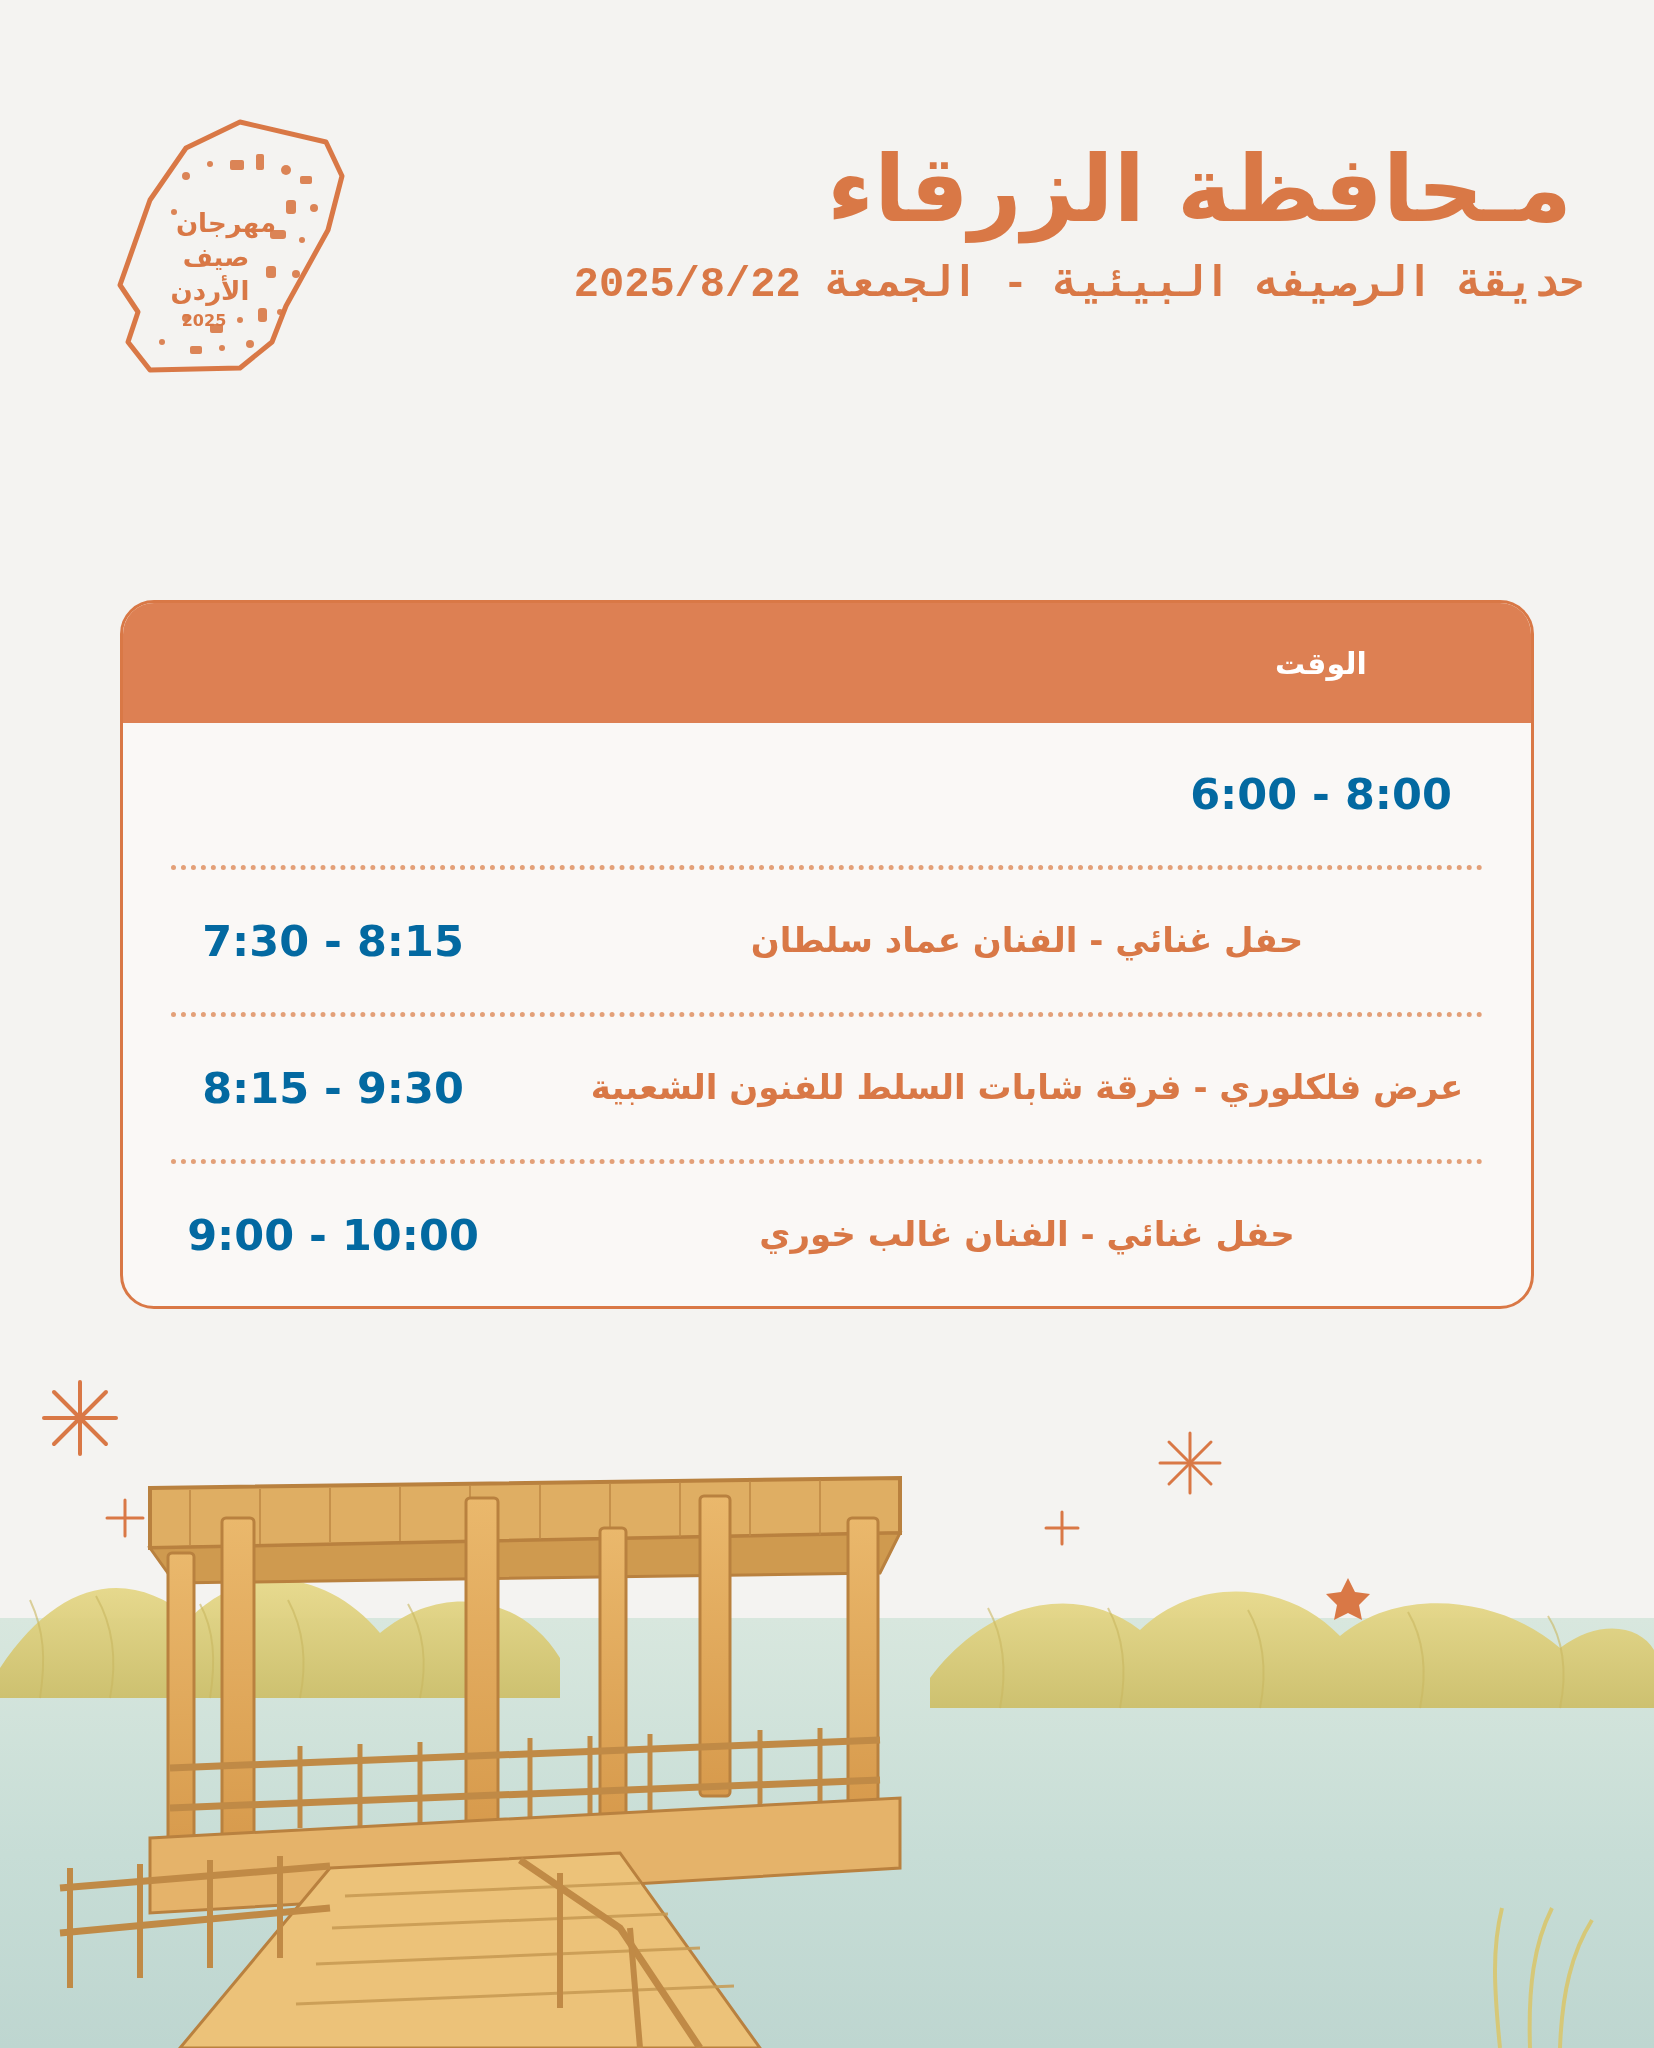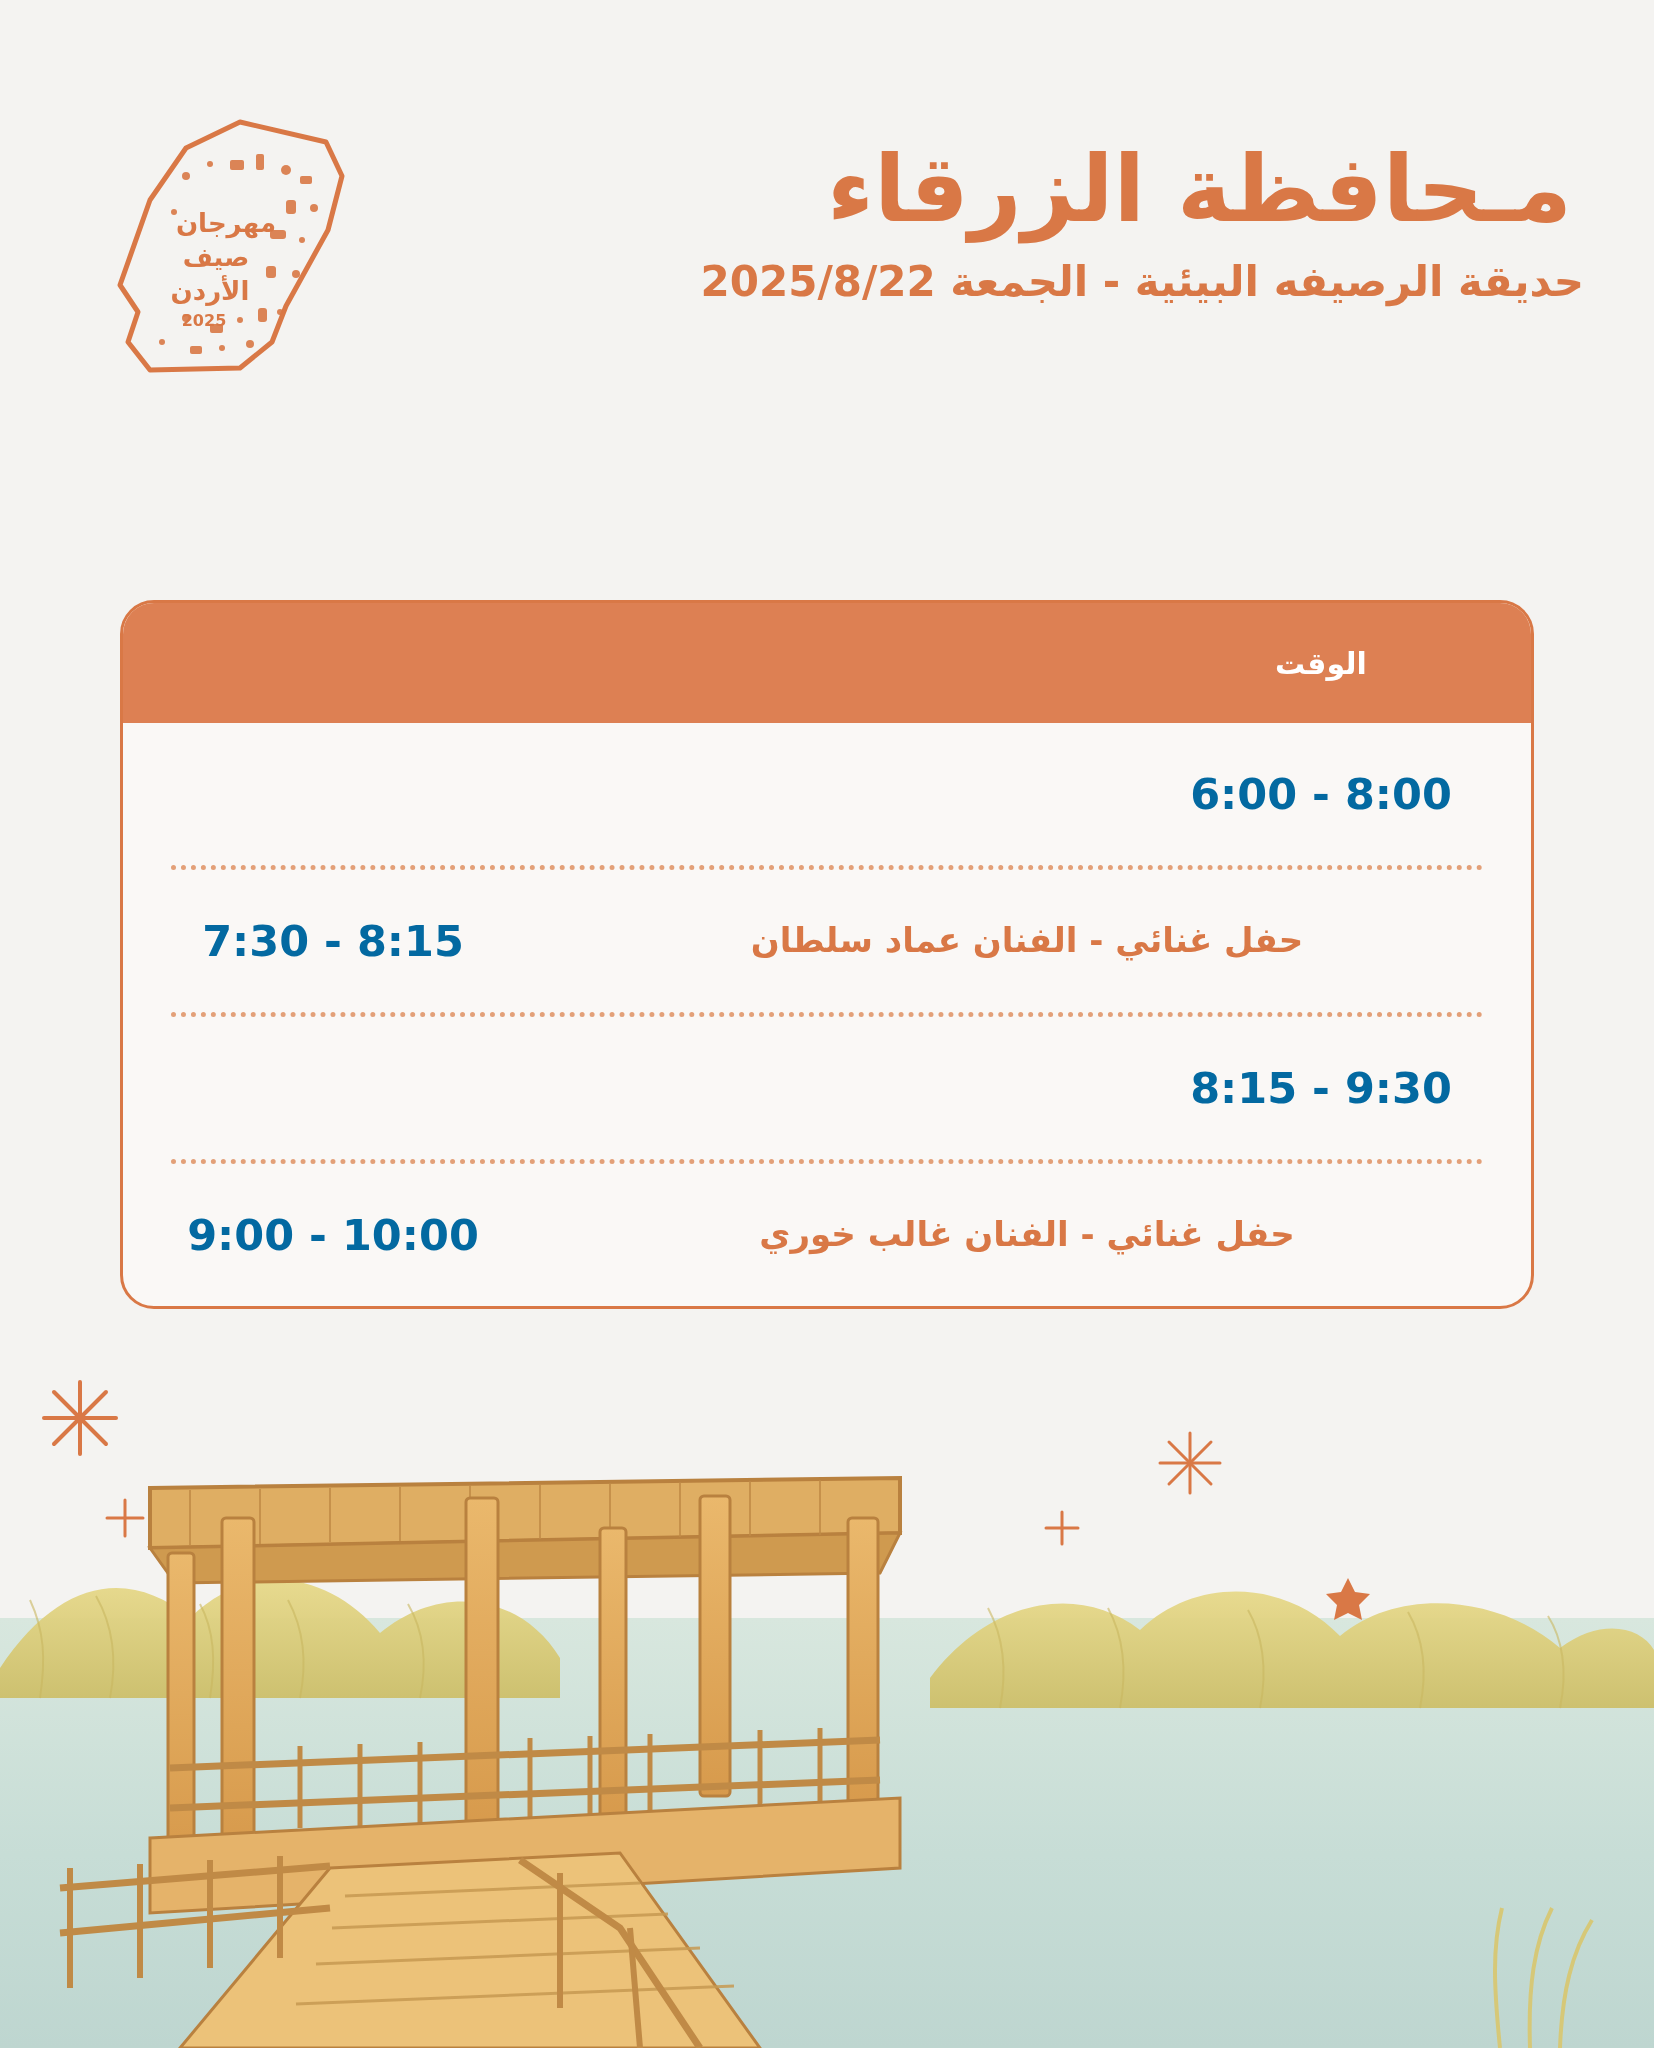--- a/index.html
+++ b/index.html
@@ -41,20 +41,21 @@
     line-height: 1.05;
     margin: 12px;
     white-space: nowrap;
   }
   .sub-title {
     font-size: 42px;
     font-weight: bold;
     color: #d97846;
     margin-top: 18px;
     white-space: nowrap;
+    font-family: Liberation Mono, monospace;
   }
 
   
   .logo-wrap {
     width: 270px;
     height: 300px;
     position: relative;
     margin-top: 20px;
     margin-right: 70px;
   }
@@ -199,20 +200,21 @@
   </div>
   <div class="dots"></div>
 
   <div class="row">
     <div class="col-act">حفل غنائي -  الفنان عماد سلطان</div>
     <div class="col-time">7:30 - 8:15</div>
   </div>
   <div class="dots"></div>
 
   <div class="row">
+    <div class="col-act">عرض فلكلوري - فرقة شابات السلط للفنون الشعبية</div>
     <div class="col-time">8:15 - 9:30</div>
   </div>
   <div class="dots"></div>
 
   <div class="row">
     <div class="col-act">حفل غنائي - الفنان غالب خوري</div>
     <div class="col-time">9:00 - 10:00</div>
   </div>
 
 </div>

